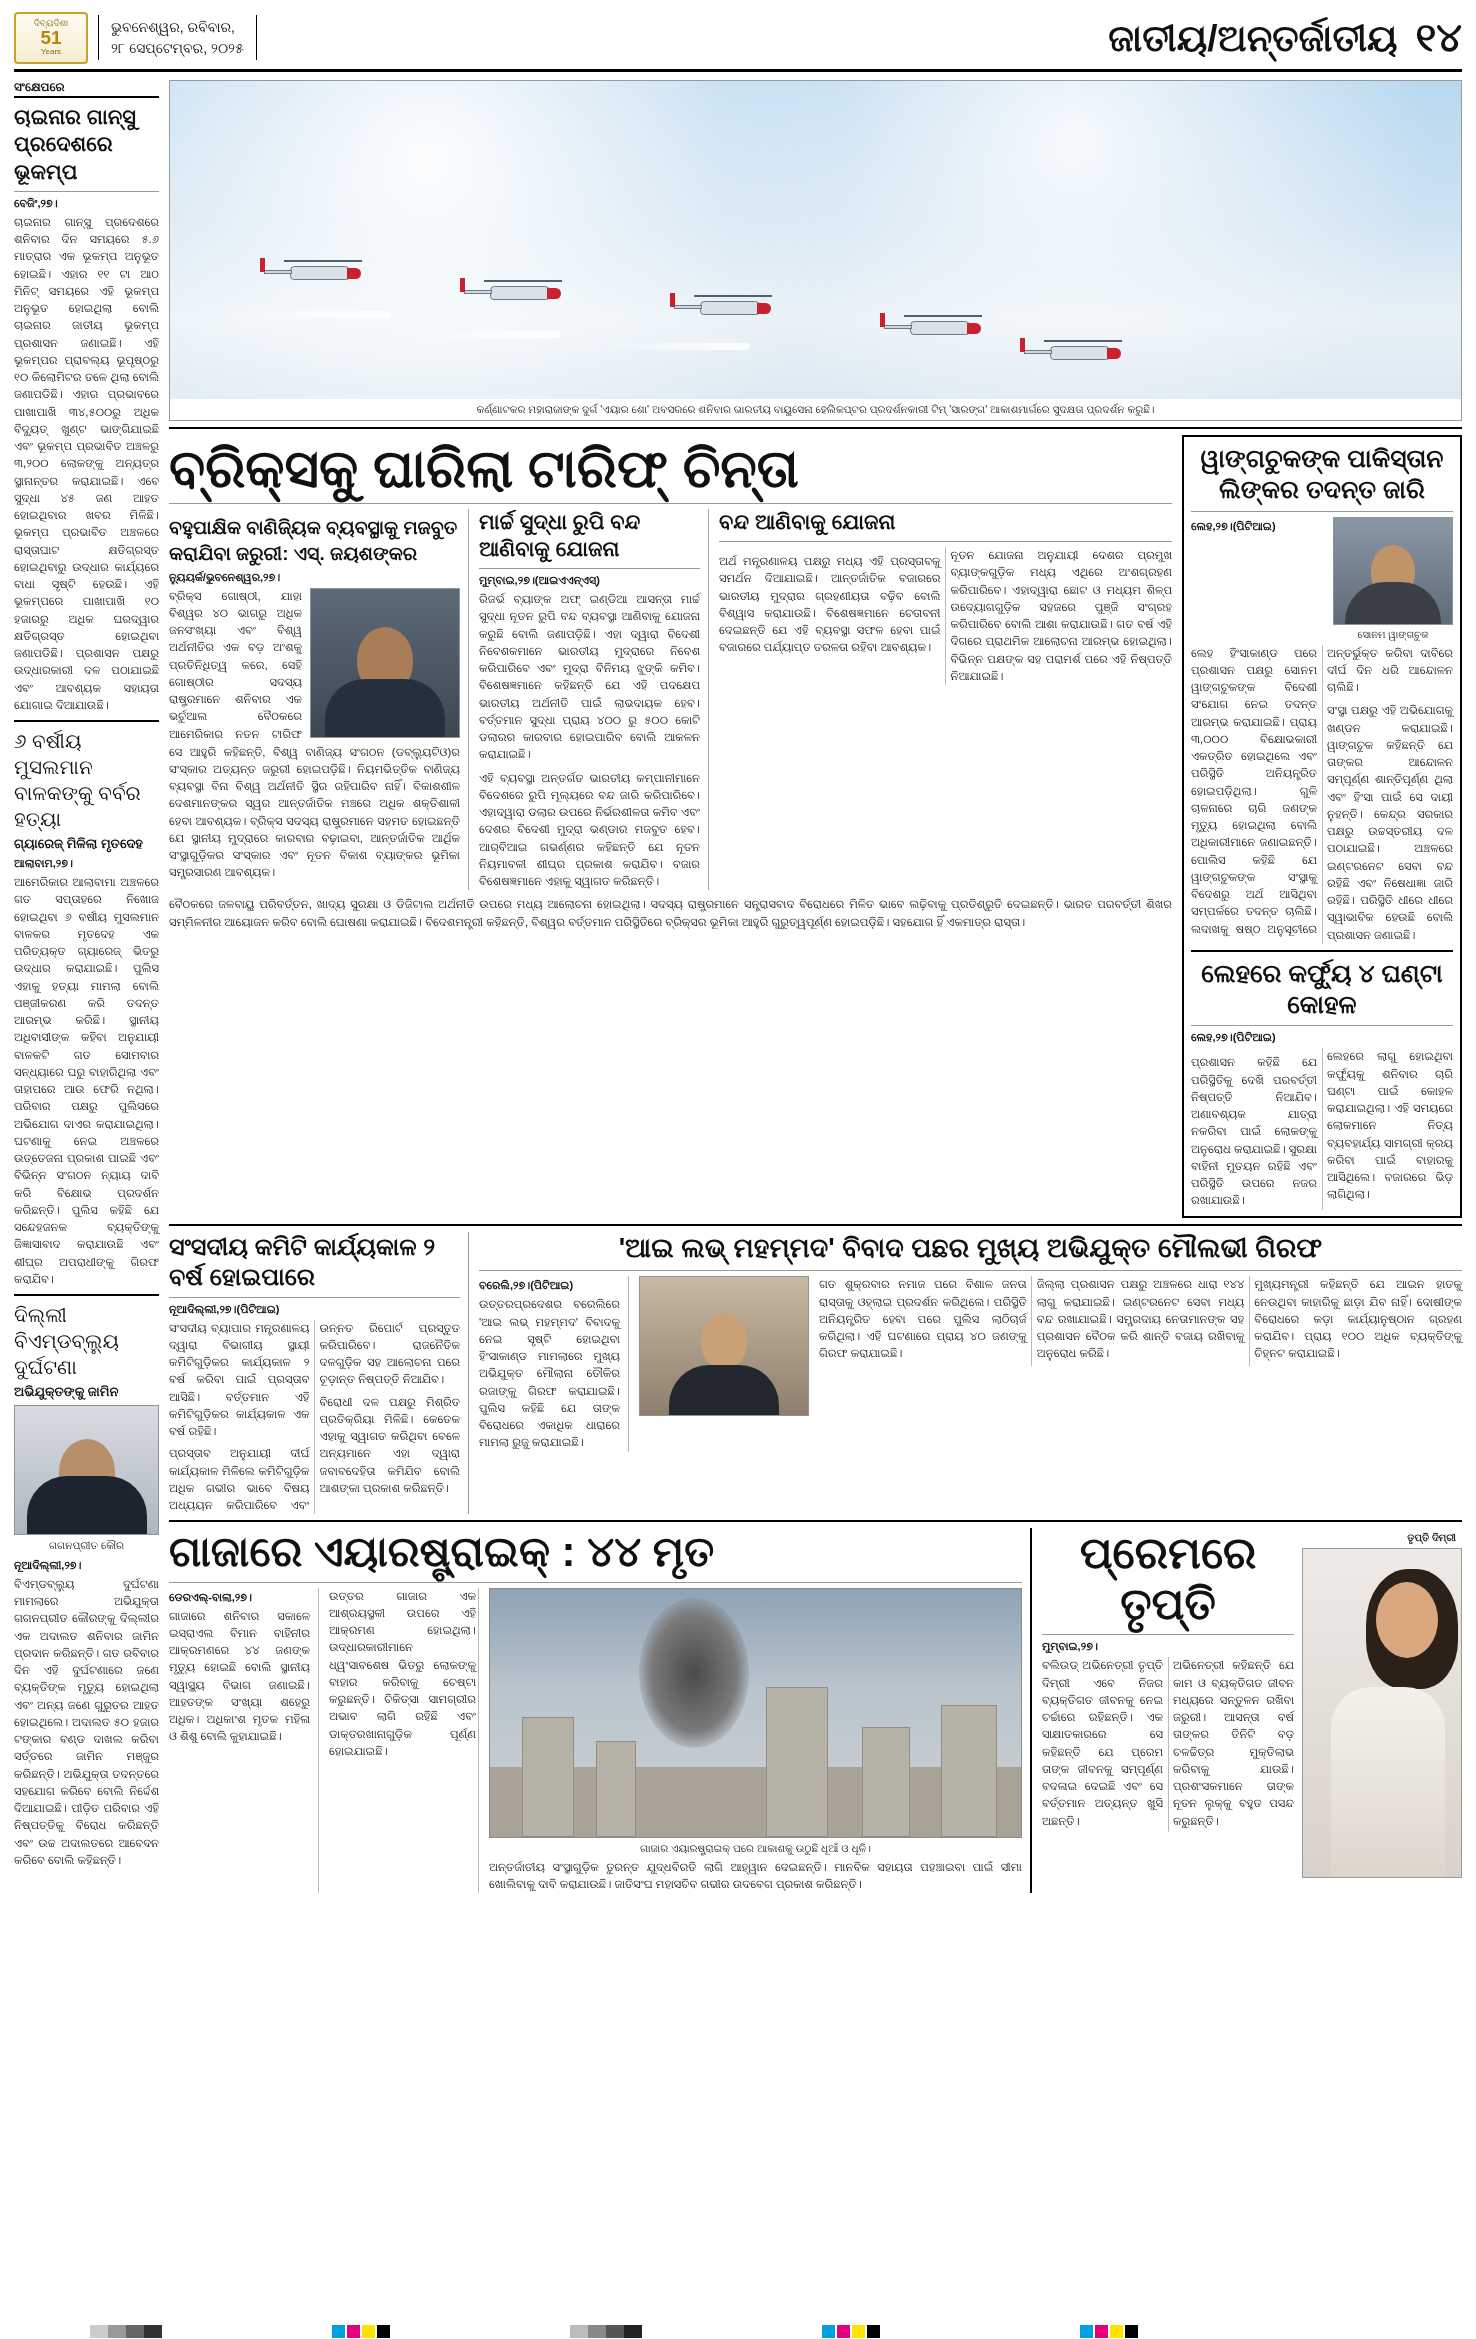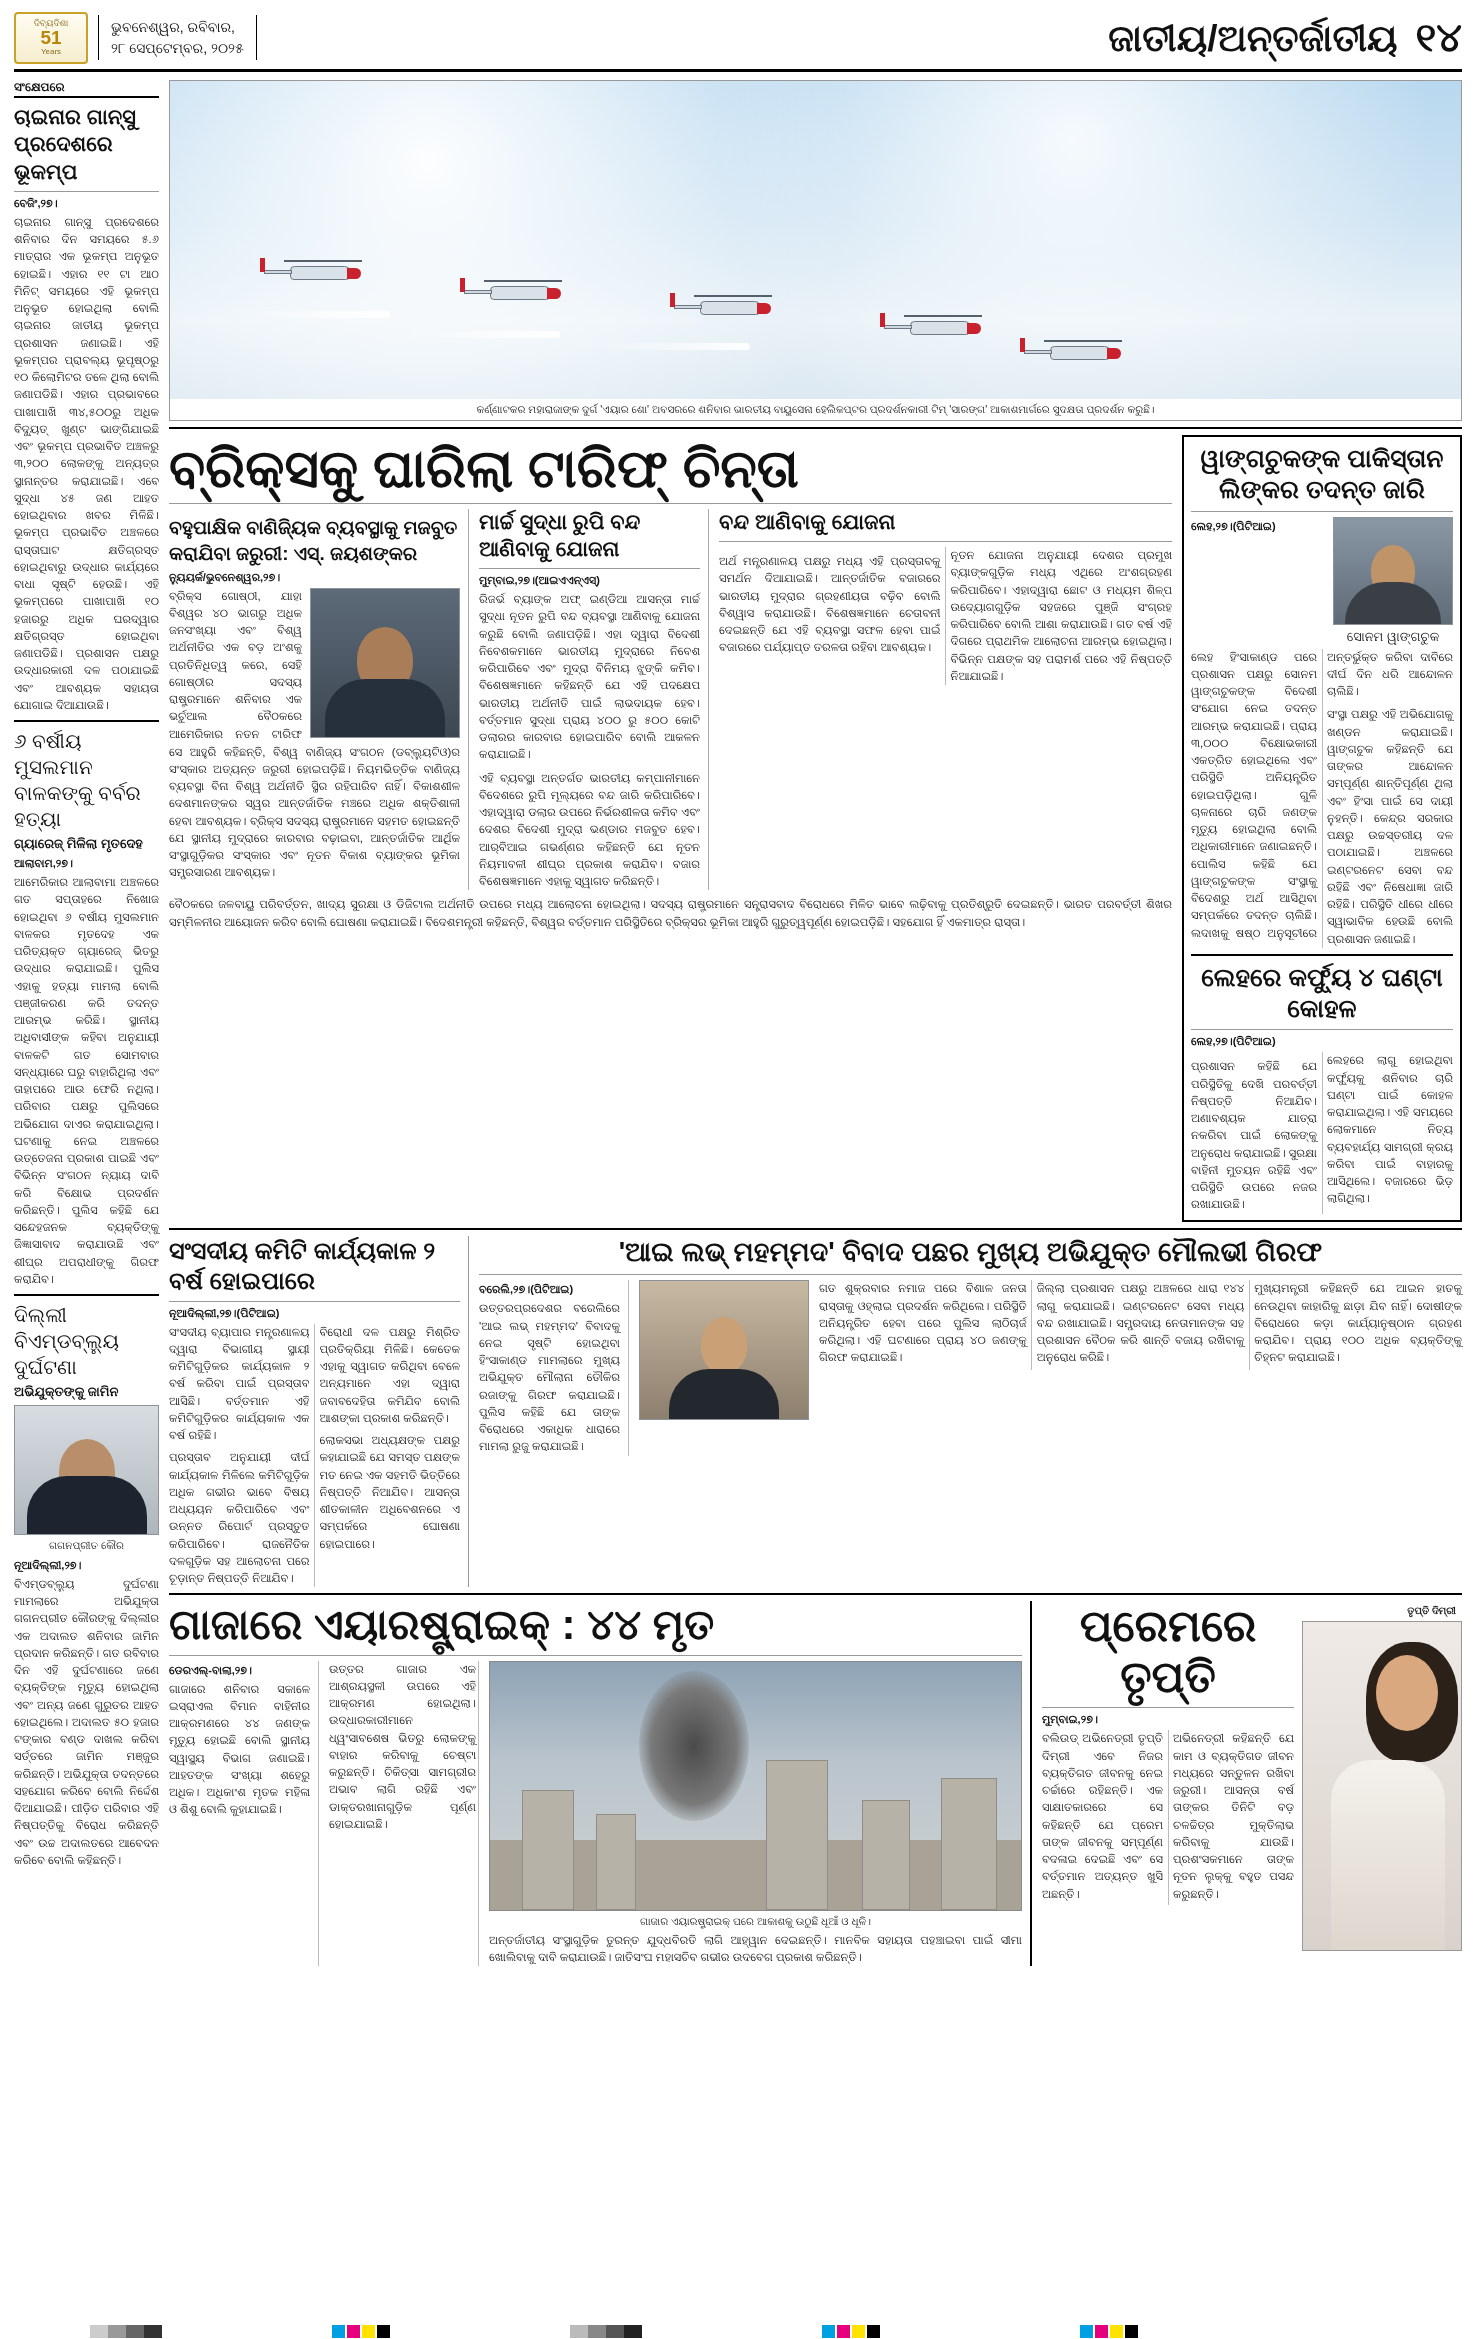--- a/index.html
+++ b/index.html
@@ -336,21 +336,21 @@
           <div class="rule-thin"></div>
           <div style="display:flex; gap:8px; align-items:flex-start;">
             <div style="flex:1 1 auto;">
               <div class="dateline">ଲେହ,୨୭।(ପିଟିଆଇ)</div>
             </div>
             <div style="flex:0 0 120px;">
               <div class="portrait" style="height:108px; background:linear-gradient(#8a97a5,#5f6b77)">
                 <div class="face" style="width:44px;height:52px;background:#c09469"></div>
                 <div class="torso" style="width:96px;height:42px;background:#3a3f46"></div>
               </div>
-              <div class="caption" style="font-size:13px">ସୋନମ ୱାଙ୍ଗଚୁକ</div>
+              <div class="caption" style="font-size:10px">ସୋନମ ୱାଙ୍ଗଚୁକ</div>
             </div>
           </div>
           <div class="text-2col">
             <div class="body-text">ଲେହ ହିଂସାକାଣ୍ଡ ପରେ ପ୍ରଶାସନ ପକ୍ଷରୁ ସୋନମ ୱାଙ୍ଗଚୁକଙ୍କ ବିଦେଶୀ ସଂଯୋଗ ନେଇ ତଦନ୍ତ ଆରମ୍ଭ କରାଯାଇଛି। ପ୍ରାୟ ୩,୦୦୦ ବିକ୍ଷୋଭକାରୀ ଏକତ୍ରିତ ହୋଇଥିଲେ ଏବଂ ପରିସ୍ଥିତି ଅନିୟନ୍ତ୍ରିତ ହୋଇପଡ଼ିଥିଲା। ଗୁଳି ଚାଳନାରେ ଚାରି ଜଣଙ୍କ ମୃତ୍ୟୁ ହୋଇଥିଲା ବୋଲି ଅଧିକାରୀମାନେ ଜଣାଇଛନ୍ତି।
 
 ପୋଲିସ କହିଛି ଯେ ୱାଙ୍ଗଚୁକଙ୍କ ସଂସ୍ଥାକୁ ବିଦେଶରୁ ଅର୍ଥ ଆସିଥିବା ସମ୍ପର୍କରେ ତଦନ୍ତ ଚାଲିଛି। ଲଦାଖକୁ ଷଷ୍ଠ ଅନୁସୂଚୀରେ ଅନ୍ତର୍ଭୁକ୍ତ କରିବା ଦାବିରେ ଦୀର୍ଘ ଦିନ ଧରି ଆନ୍ଦୋଳନ ଚାଲିଛି।</div>
             <div class="body-text" style="margin-top:6px;">ସଂସ୍ଥା ପକ୍ଷରୁ ଏହି ଅଭିଯୋଗକୁ ଖଣ୍ଡନ କରାଯାଇଛି। ୱାଙ୍ଗଚୁକ କହିଛନ୍ତି ଯେ ତାଙ୍କର ଆନ୍ଦୋଳନ ସମ୍ପୂର୍ଣ୍ଣ ଶାନ୍ତିପୂର୍ଣ୍ଣ ଥିଲା ଏବଂ ହିଂସା ପାଇଁ ସେ ଦାୟୀ ନୁହନ୍ତି।
 
 କେନ୍ଦ୍ର ସରକାର ପକ୍ଷରୁ ଉଚ୍ଚସ୍ତରୀୟ ଦଳ ପଠାଯାଇଛି। ଅଞ୍ଚଳରେ ଇଣ୍ଟରନେଟ ସେବା ବନ୍ଦ ରହିଛି ଏବଂ ନିଷେଧାଜ୍ଞା ଜାରି ରହିଛି। ପରିସ୍ଥିତି ଧୀରେ ଧୀରେ ସ୍ୱାଭାବିକ ହେଉଛି ବୋଲି ପ୍ରଶାସନ ଜଣାଇଛି।</div>
           </div>
@@ -370,21 +370,20 @@
 
       <div style="display:flex; gap:10px;">
         <div style="flex:0 0 300px; border-right:1px solid #999; padding-right:8px;">
           <div class="mid-head">ସଂସଦୀୟ କମିଟି କାର୍ଯ୍ୟକାଳ ୨ ବର୍ଷ ହୋଇପାରେ</div>
           <div class="rule-thin"></div>
           <div class="dateline">ନୂଆଦିଲ୍ଲୀ,୨୭।(ପିଟିଆଇ)</div>
           <div class="text-2col">
             <div class="body-text">ସଂସଦୀୟ ବ୍ୟାପାର ମନ୍ତ୍ରଣାଳୟ ଦ୍ୱାରା ବିଭାଗୀୟ ସ୍ଥାୟୀ କମିଟିଗୁଡ଼ିକର କାର୍ଯ୍ୟକାଳ ୨ ବର୍ଷ କରିବା ପାଇଁ ପ୍ରସ୍ତାବ ଆସିଛି। ବର୍ତ୍ତମାନ ଏହି କମିଟିଗୁଡ଼ିକର କାର୍ଯ୍ୟକାଳ ଏକ ବର୍ଷ ରହିଛି।</div>
             <div class="body-text" style="margin-top:5px;">ପ୍ରସ୍ତାବ ଅନୁଯାୟୀ ଦୀର୍ଘ କାର୍ଯ୍ୟକାଳ ମିଳିଲେ କମିଟିଗୁଡ଼ିକ ଅଧିକ ଗଭୀର ଭାବେ ବିଷୟ ଅଧ୍ୟୟନ କରିପାରିବେ ଏବଂ ଉନ୍ନତ ରିପୋର୍ଟ ପ୍ରସ୍ତୁତ କରିପାରିବେ। ରାଜନୈତିକ ଦଳଗୁଡ଼ିକ ସହ ଆଲୋଚନା ପରେ ଚୂଡ଼ାନ୍ତ ନିଷ୍ପତ୍ତି ନିଆଯିବ।</div>
             <div class="body-text" style="margin-top:5px;">ବିରୋଧୀ ଦଳ ପକ୍ଷରୁ ମିଶ୍ରିତ ପ୍ରତିକ୍ରିୟା ମିଳିଛି। କେତେକ ଏହାକୁ ସ୍ୱାଗତ କରିଥିବା ବେଳେ ଅନ୍ୟମାନେ ଏହା ଦ୍ୱାରା ଜବାବଦେହିତା କମିଯିବ ବୋଲି ଆଶଙ୍କା ପ୍ରକାଶ କରିଛନ୍ତି।</div>
-            <div class="body-text" style="margin-top:5px;">ଲୋକସଭା ଅଧ୍ୟକ୍ଷଙ୍କ ପକ୍ଷରୁ କହାଯାଇଛି ଯେ ସମସ୍ତ ପକ୍ଷଙ୍କ ମତ ନେଇ ଏକ ସହମତି ଭିତ୍ତିରେ ନିଷ୍ପତ୍ତି ନିଆଯିବ। ଆସନ୍ତା ଶୀତକାଳୀନ ଅଧିବେଶନରେ ଏ ସମ୍ପର୍କରେ ଘୋଷଣା ହୋଇପାରେ।</div>
           </div>
         </div>
 
         <div style="flex:1 1 auto;">
           <div class="banner-head">'ଆଇ ଲଭ୍ ମହମ୍ମଦ' ବିବାଦ ପଛର ମୁଖ୍ୟ ଅଭିଯୁକ୍ତ ମୌଲଭୀ ଗିରଫ</div>
           <div class="rule-thin"></div>
           <div style="display:flex; gap:10px;">
             <div style="flex:0 0 150px; border-right:1px solid #bbb; padding-right:8px;">
               <div class="dateline">ବରେଲି,୨୭।(ପିଟିଆଇ)</div>
               <div class="body-text">ଉତ୍ତରପ୍ରଦେଶର ବରେଲିରେ 'ଆଇ ଲଭ୍ ମହମ୍ମଦ' ବିବାଦକୁ ନେଇ ସୃଷ୍ଟି ହୋଇଥିବା ହିଂସାକାଣ୍ଡ ମାମଲାରେ ମୁଖ୍ୟ ଅଭିଯୁକ୍ତ ମୌଲାନା ତୌକିର ରଜାଙ୍କୁ ଗିରଫ କରାଯାଇଛି। ପୁଲିସ କହିଛି ଯେ ତାଙ୍କ ବିରୋଧରେ ଏକାଧିକ ଧାରାରେ ମାମଲା ରୁଜୁ କରାଯାଇଛି।</div>

